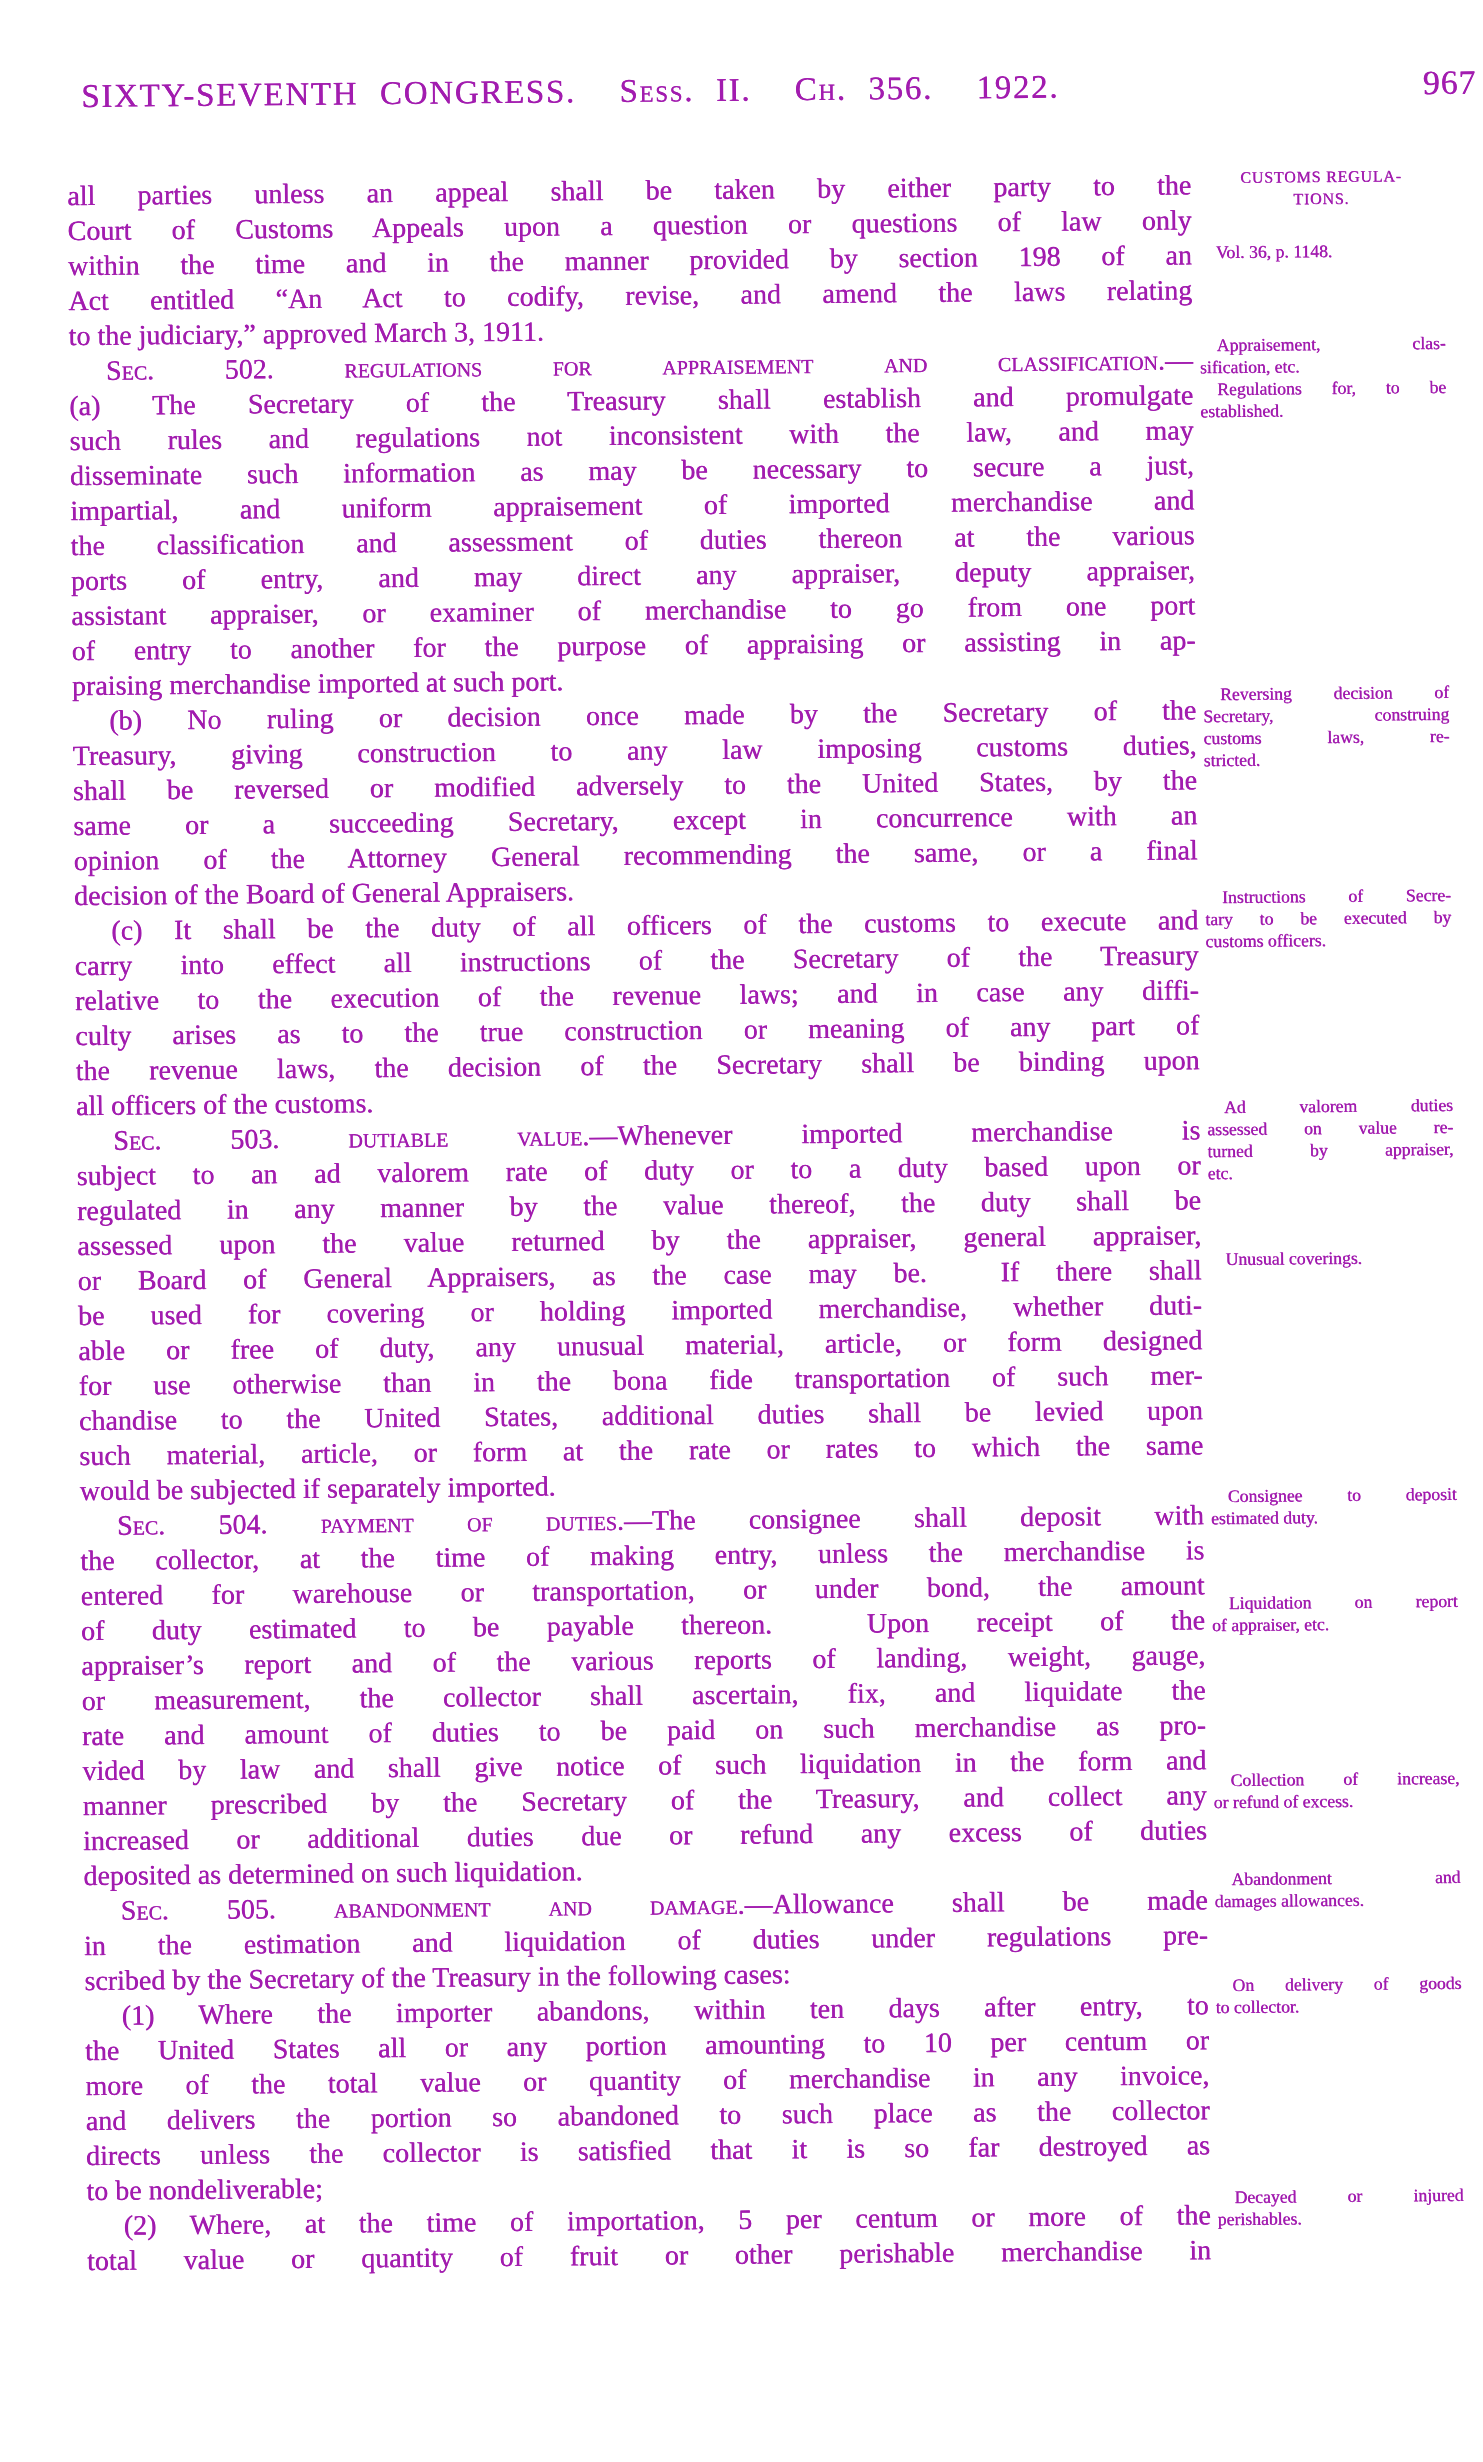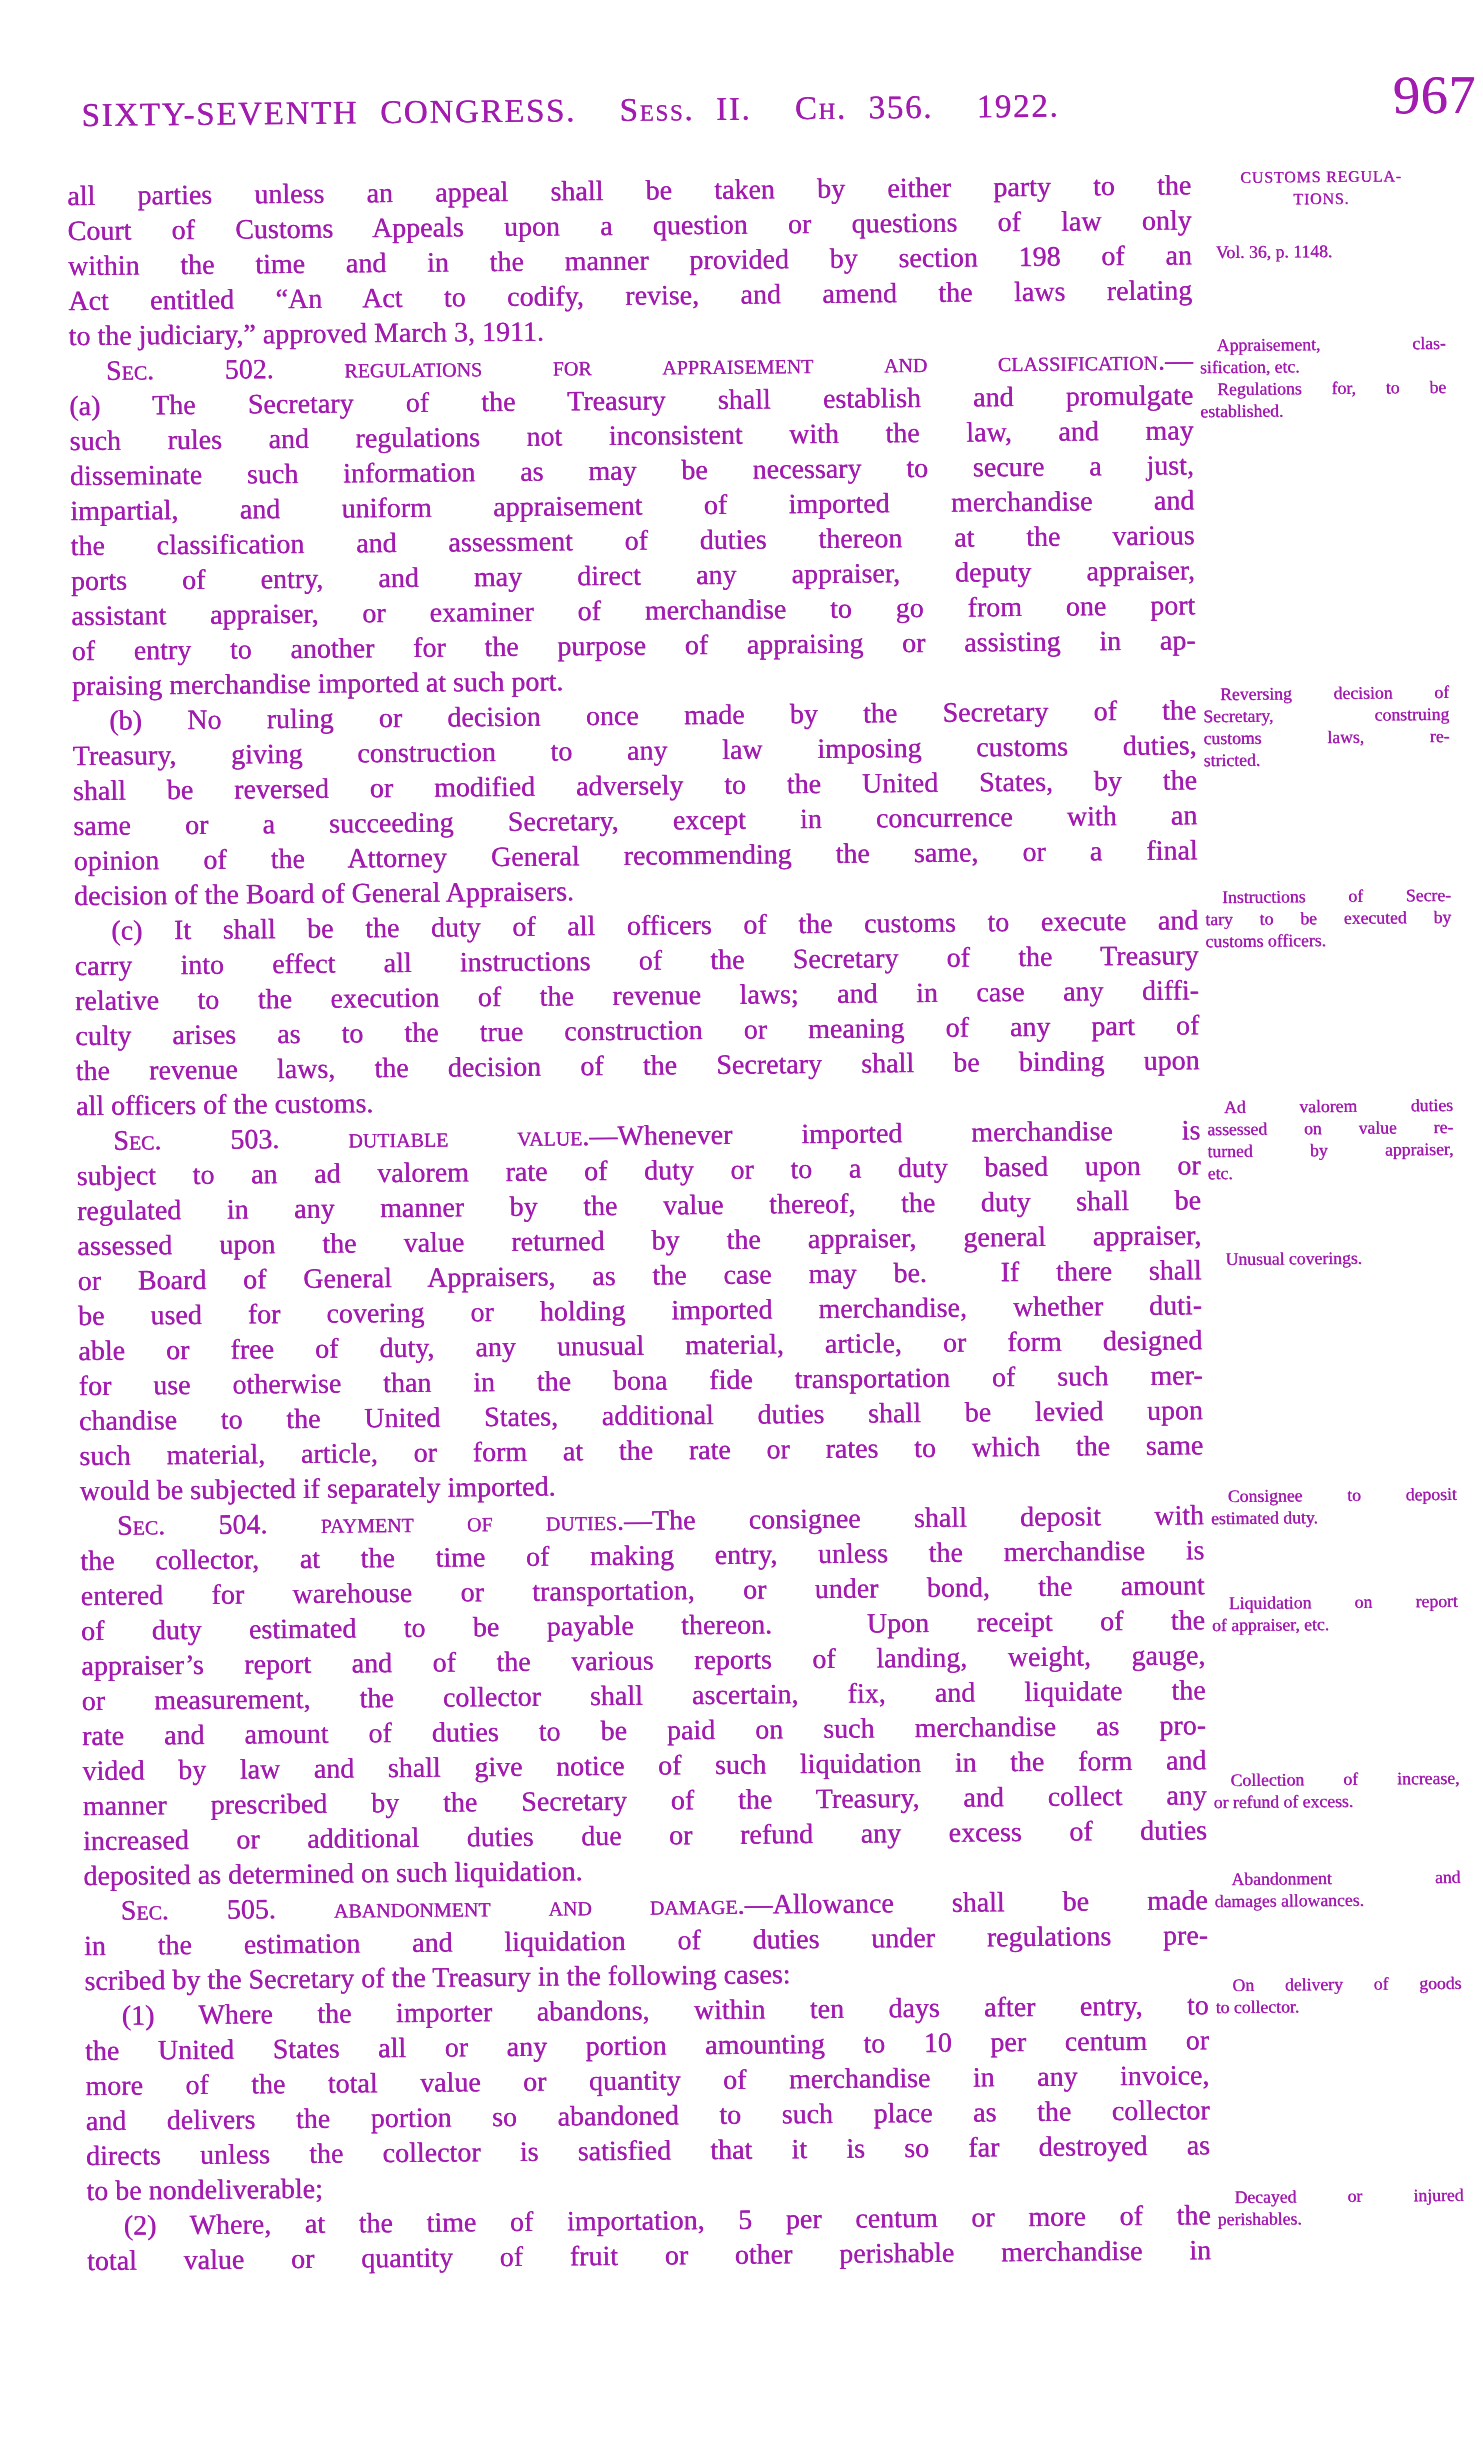--- a/index.html
+++ b/index.html
@@ -17,21 +17,21 @@
     text-shadow:0.4px 0.3px 0 currentColor;
   }
   .pagehead {
     position:absolute; top:77px; left:82px; right:22px;
     display:flex; justify-content:space-between; align-items:baseline;
   }
   .head-left {
     font-size:33px; letter-spacing:1.7px; word-spacing:11.8px; white-space:pre;
   }
   .head-left .sc { font-variant:small-caps; }
-  .pagenum { font-size:54px; letter-spacing:0.8px;text-align:center; }
+  .pagenum { font-size:34px; letter-spacing:0.8px;text-align:center; }
   .bodycol {
     position:absolute; top:178px; left:67px; width:1124px;
     font-size:28px; line-height:35px;
   }
   .line { text-align:justify; text-align-last:justify; }
   .line.last { text-align-last:left; }
   .line.ind { text-indent:37px; }
   .line .sc { font-variant:small-caps; }
   .margincol {
     position:absolute; left:1198px; top:0; width:246px; height:100%;

